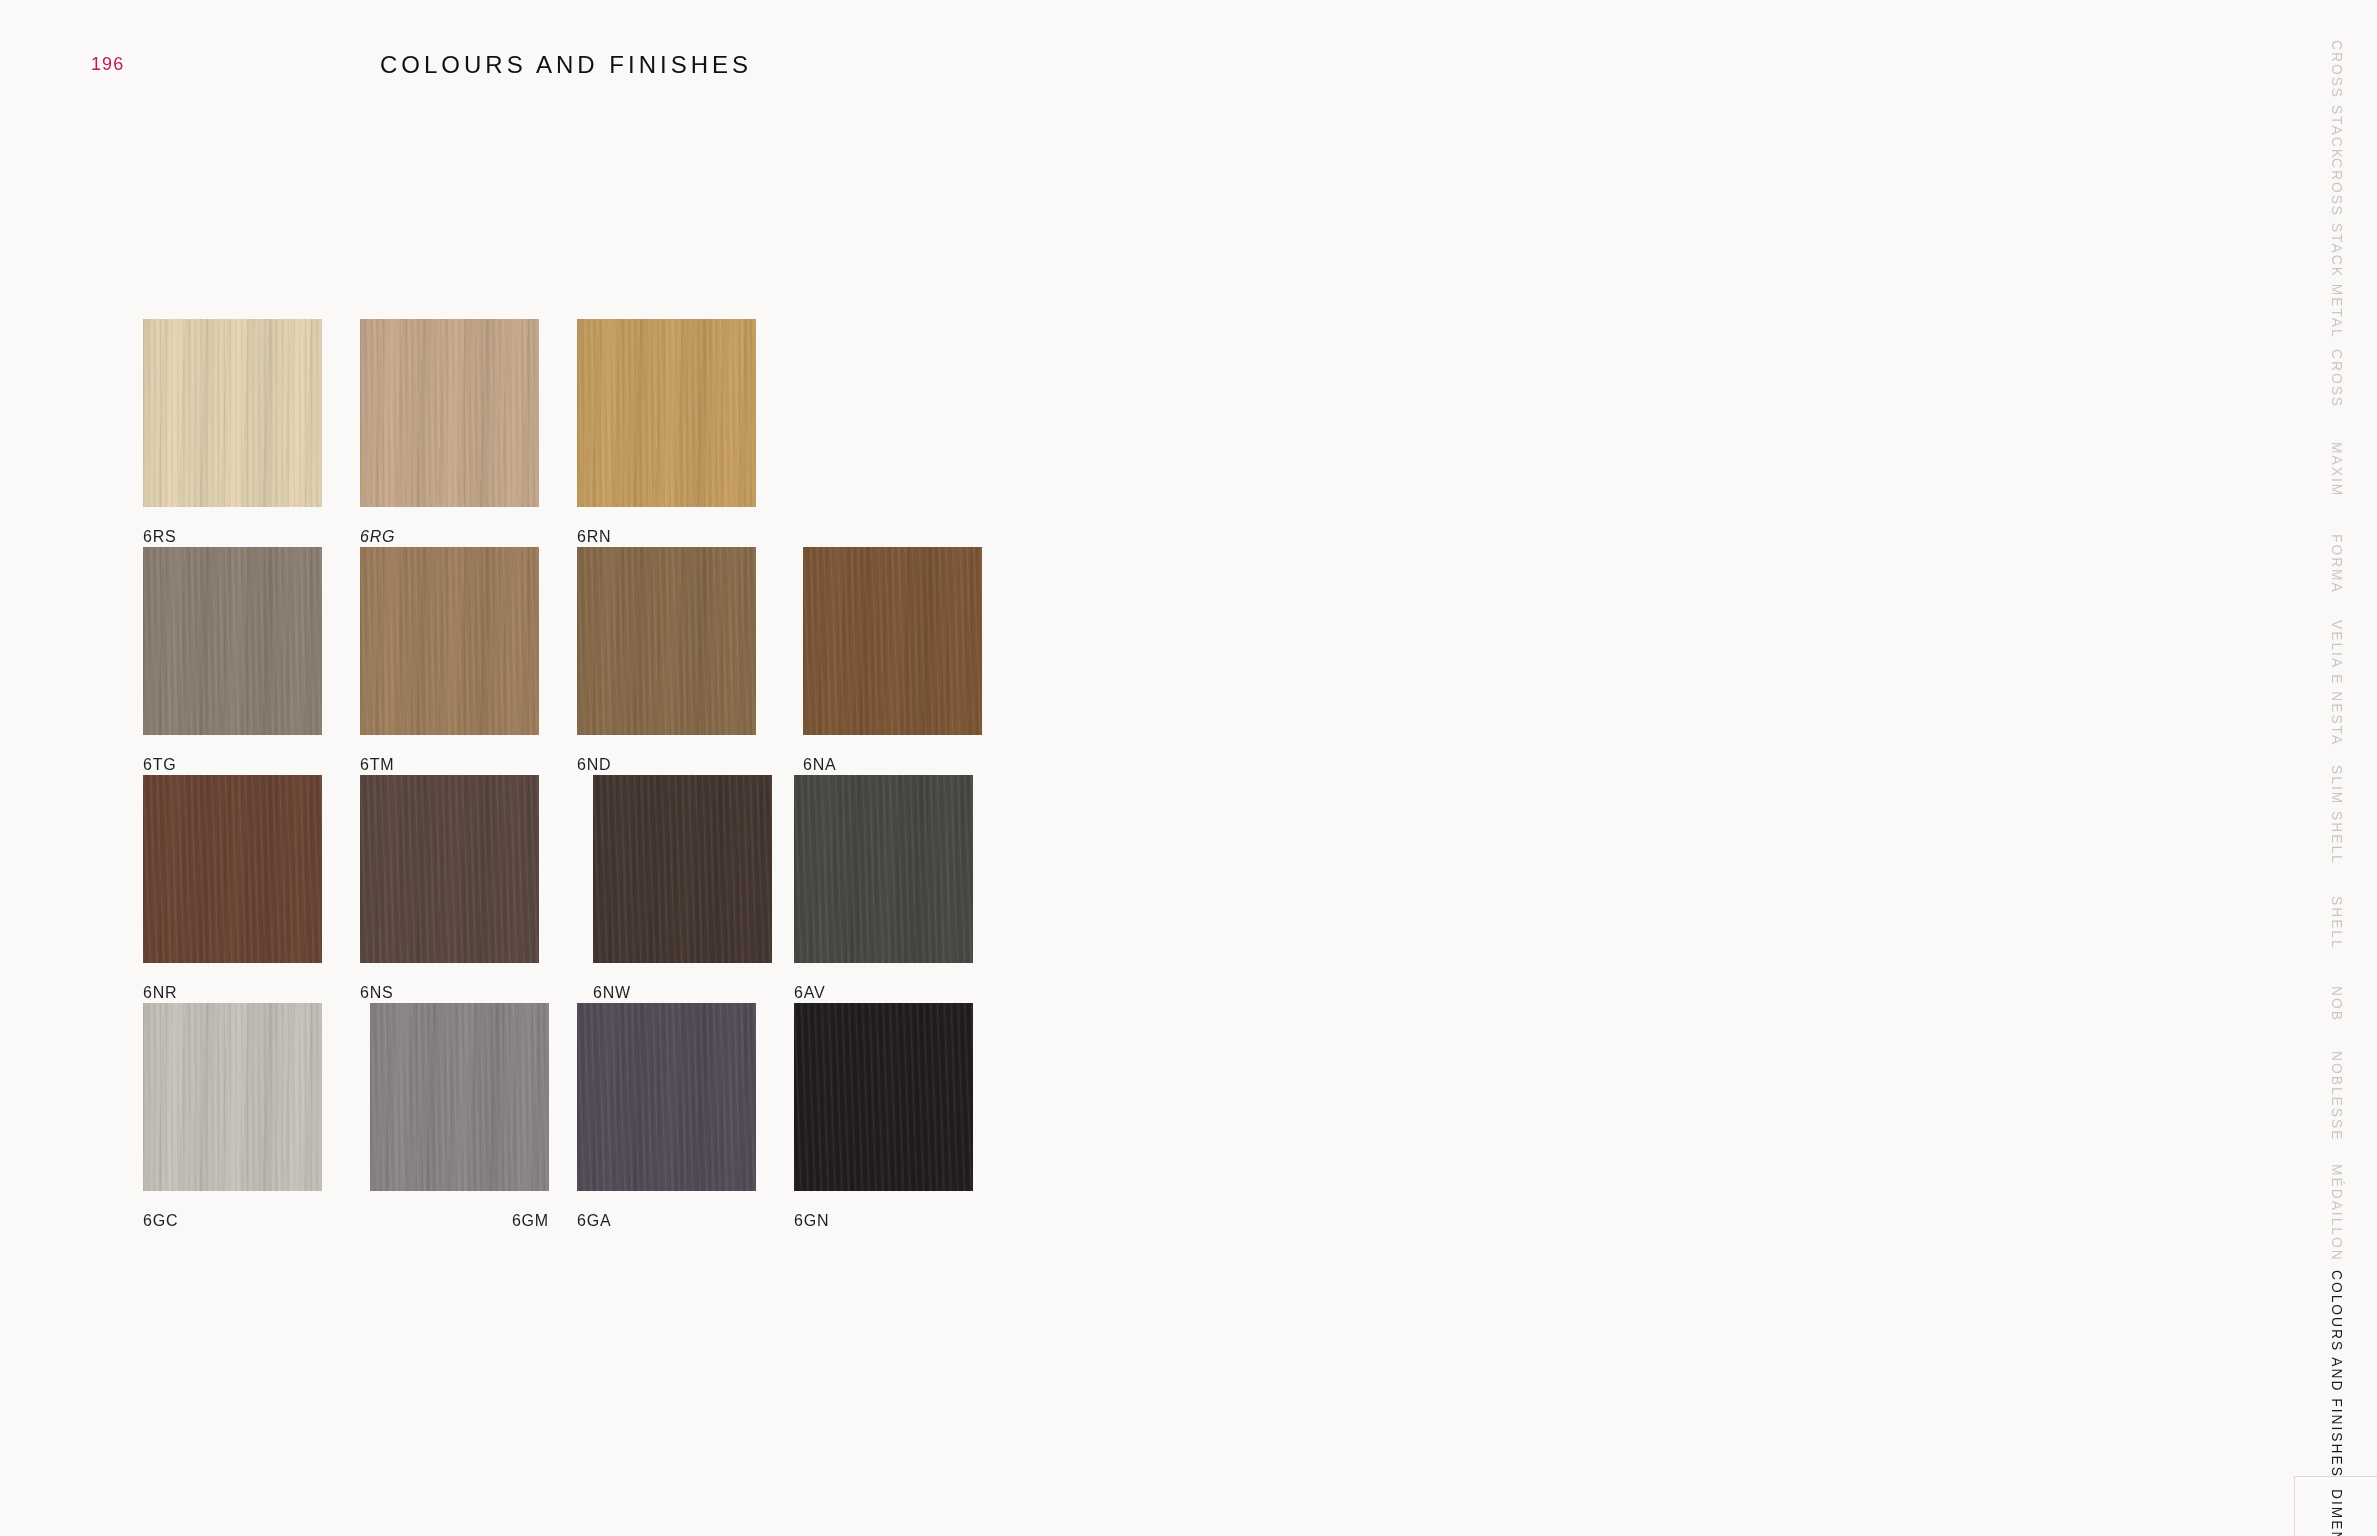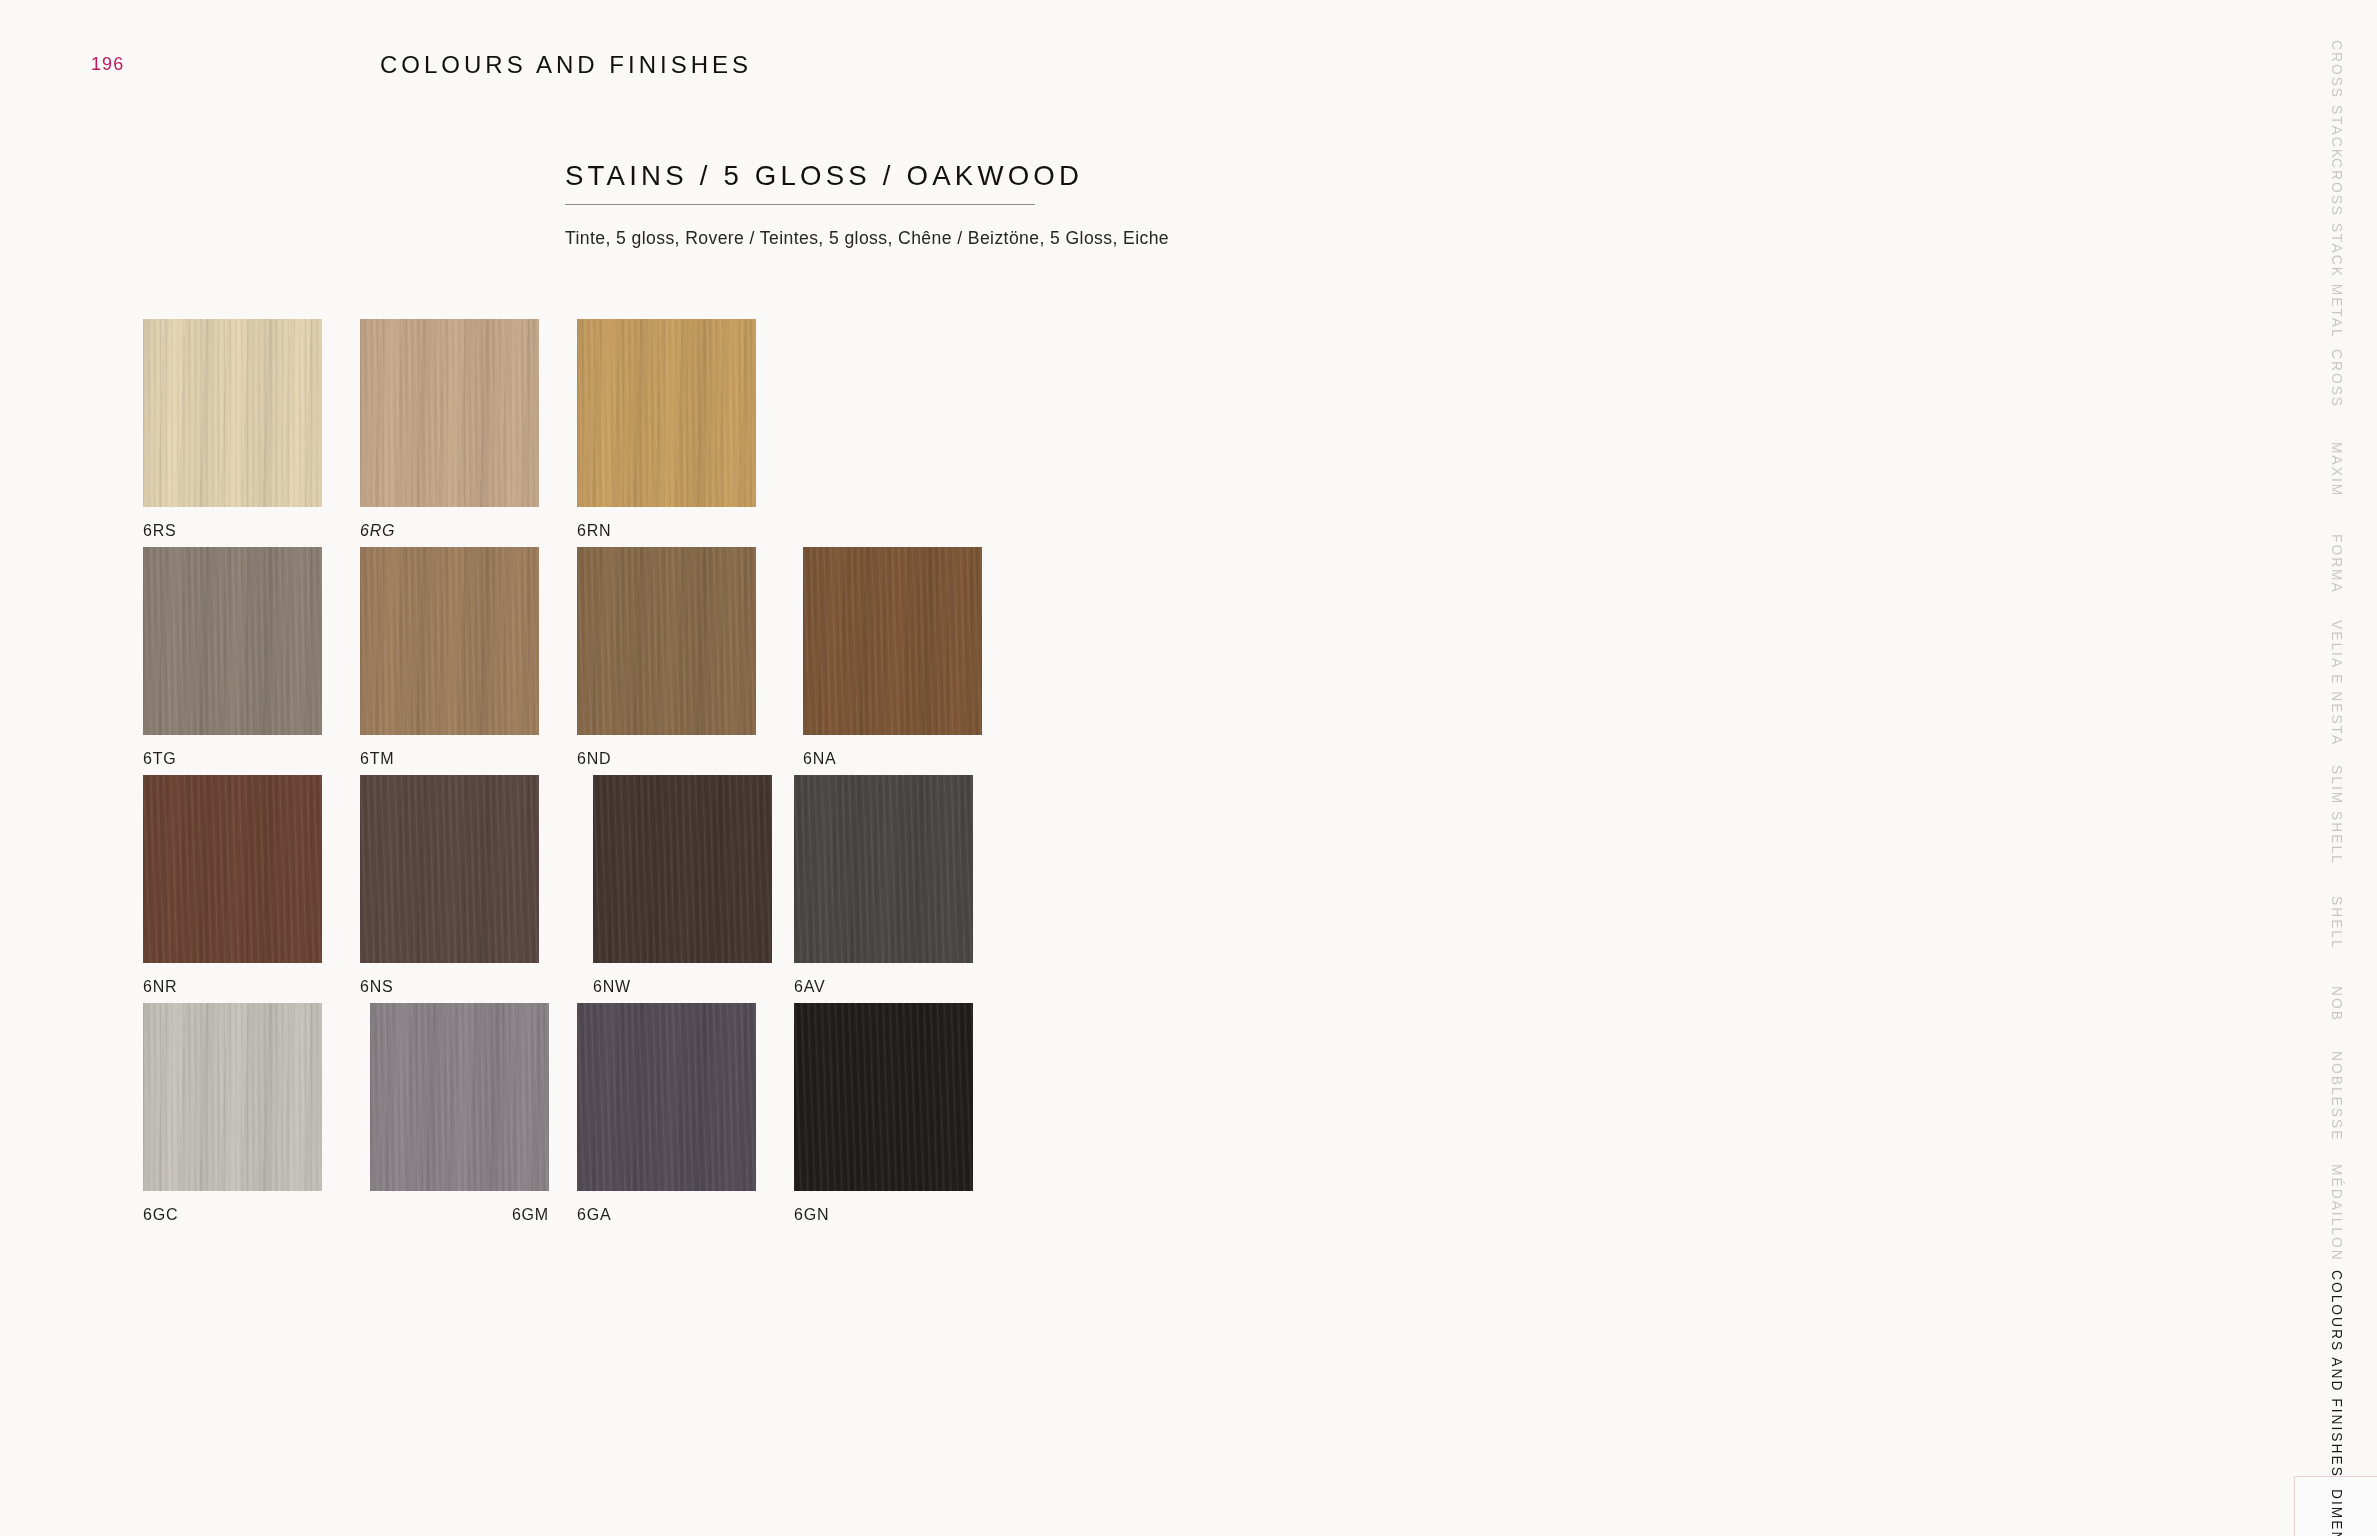--- a/index.html
+++ b/index.html
@@ -137,21 +137,21 @@
     inset: 0;
     background-image:
       repeating-linear-gradient(88deg,
         rgba(255,255,255,0.10) 0px,
         rgba(255,255,255,0.0) 2.3px,
         rgba(255,255,255,0.0) 5.2px,
         rgba(255,255,255,0.07) 6.8px);
     opacity: 0.75;
   }
   .swatch-label {
-    margin-top: 15px;
+    margin-top: 21px;
     font-size: 16px;
     letter-spacing: 0.8px;
     color: #1f1f1f;
     white-space: nowrap;
   }
 
   
   #tabs {
     position: absolute;
     right: 0; top: 0;
@@ -185,25 +185,20 @@
 <body>
 
 <div id="spread">
 
   <div class="page page-left">
 
     <div class="folio folio-left">196</div>
 
     <div class="running-head rh-left">COLOURS AND FINISHES</div>
 
-    <div class="section sec-left">
-      <div class="section-title">STAINS / 5 GLOSS / OAKWOOD</div>
-      <div class="section-rule"></div>
-      <div class="section-sub">Tinte, 5 gloss, Rovere / Teintes, 5 gloss, Chêne / Beiztöne, 5 Gloss, Eiche</div>
-    </div>
 
     <div class="grid grid-left" id="grid-left">
         <div class="grid-row">
           <div class="cell" style="left: 0px;">
             <div class="swatch" style="background: rgb(230, 214, 180);">
               <div class="grain"></div>
               <div class="grain2"></div>
             </div>
             <div class="swatch-label">6RS</div>
           </div>

